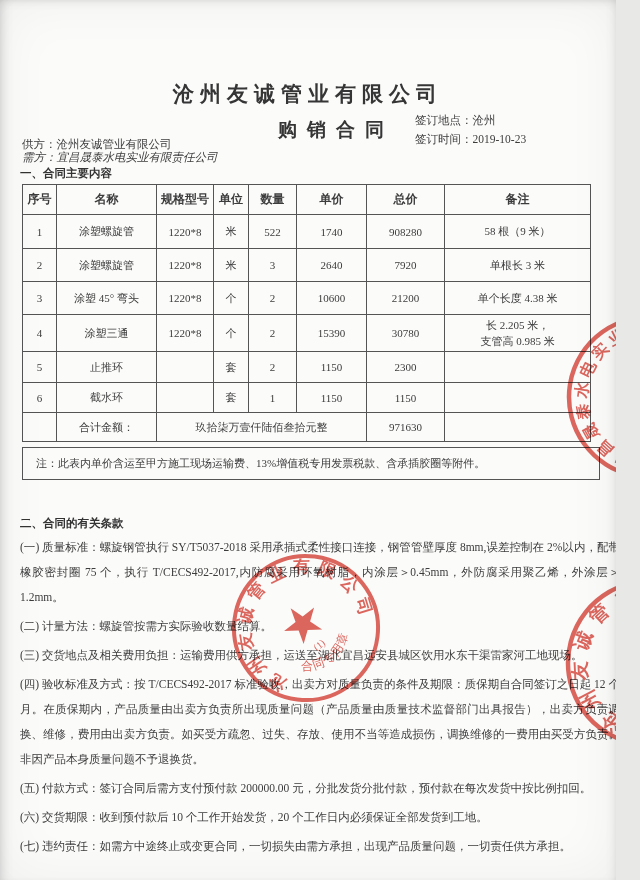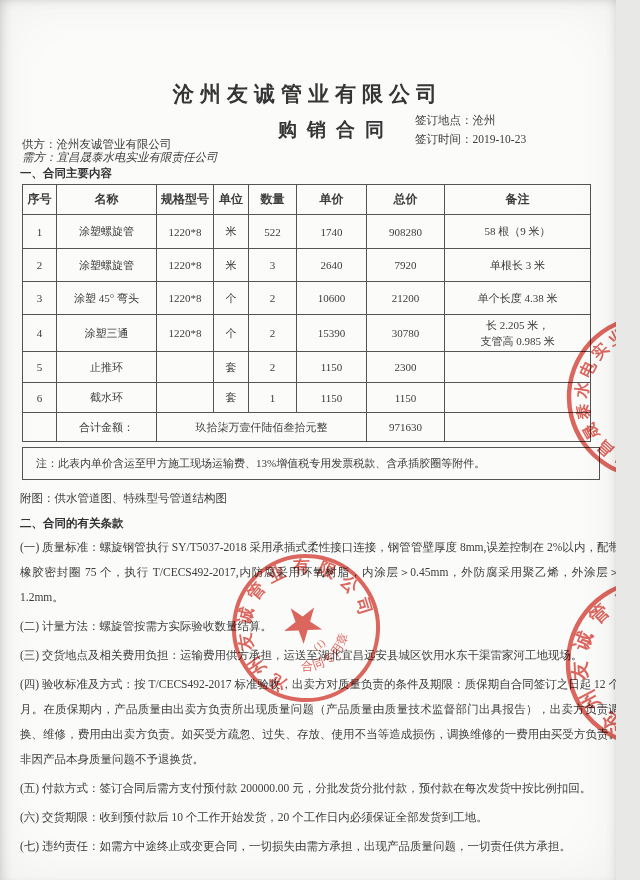--- a/index.html
+++ b/index.html
@@ -140,21 +140,20 @@
       <td>合计金额：</td>
       <td colspan="4">玖拾柒万壹仟陆佰叁拾元整</td>
       <td>971630</td>
       <td></td>
     </tr>
   </tbody>
     </table>
 
   <div class="note-box">注：此表内单价含运至甲方施工现场运输费、13%增值税专用发票税款、含承插胶圈等附件。</div>
 
-  <div class="attachment">附图：供水管道图、特殊型号管道结构图</div>
 
   <div class="sec-heading" id="sec2">二、合同的有关条款</div>
 
   <div class="terms">
     <p>(一) 质量标准：螺旋钢管执行 SY/T5037-2018 采用承插式柔性接口连接，钢管管壁厚度 8mm,误差控制在 2%以内，配带橡胶密封圈 75 个，执行 T/CECS492-2017,内防腐采用环氧树脂，内涂层＞0.45mm，外防腐采用聚乙烯，外涂层＞1.2mm。</p>
     <p>(二) 计量方法：螺旋管按需方实际验收数量结算。</p>
     <p>(三) 交货地点及相关费用负担：运输费用供方承担，运送至湖北宜昌远安县城区饮用水东干渠雷家河工地现场。</p>
     <p>(四) 验收标准及方式：按 T/CECS492-2017 标准验收，出卖方对质量负责的条件及期限：质保期自合同签订之日起 12 个月。在质保期内，产品质量由出卖方负责所出现质量问题（产品质量由质量技术监督部门出具报告），出卖方负责调换、维修，费用由出卖方负责。如买受方疏忽、过失、存放、使用不当等造成损伤，调换维修的一费用由买受方负责。非因产品本身质量问题不予退换货。</p>
     <p>(五) 付款方式：签订合同后需方支付预付款 200000.00 元，分批发货分批付款，预付款在每次发货中按比例扣回。</p>
     <p>(六) 交货期限：收到预付款后 10 个工作开始发货，20 个工作日内必须保证全部发货到工地。</p>

